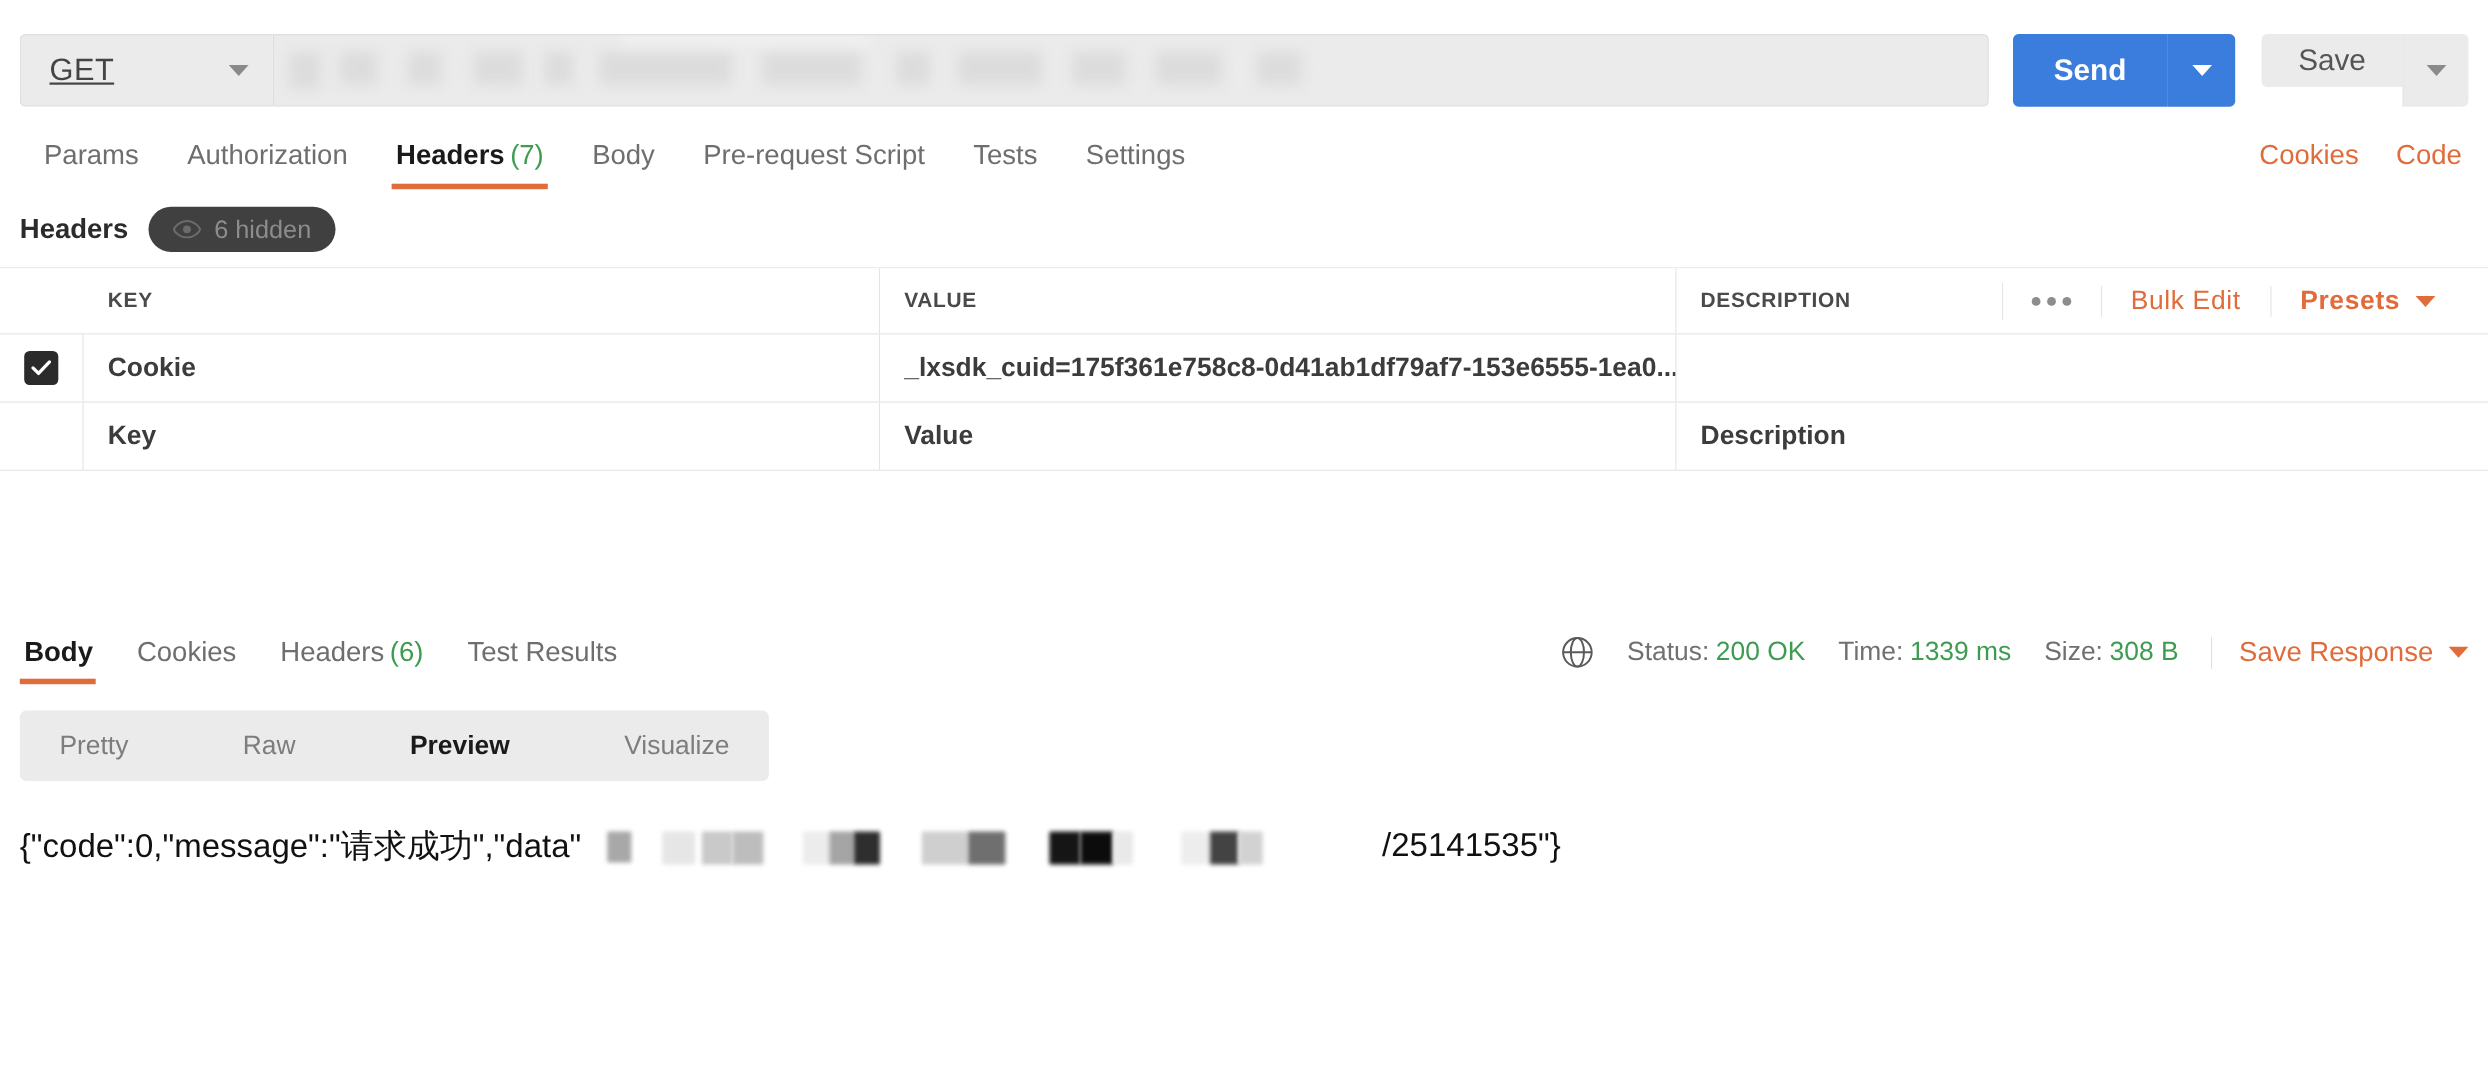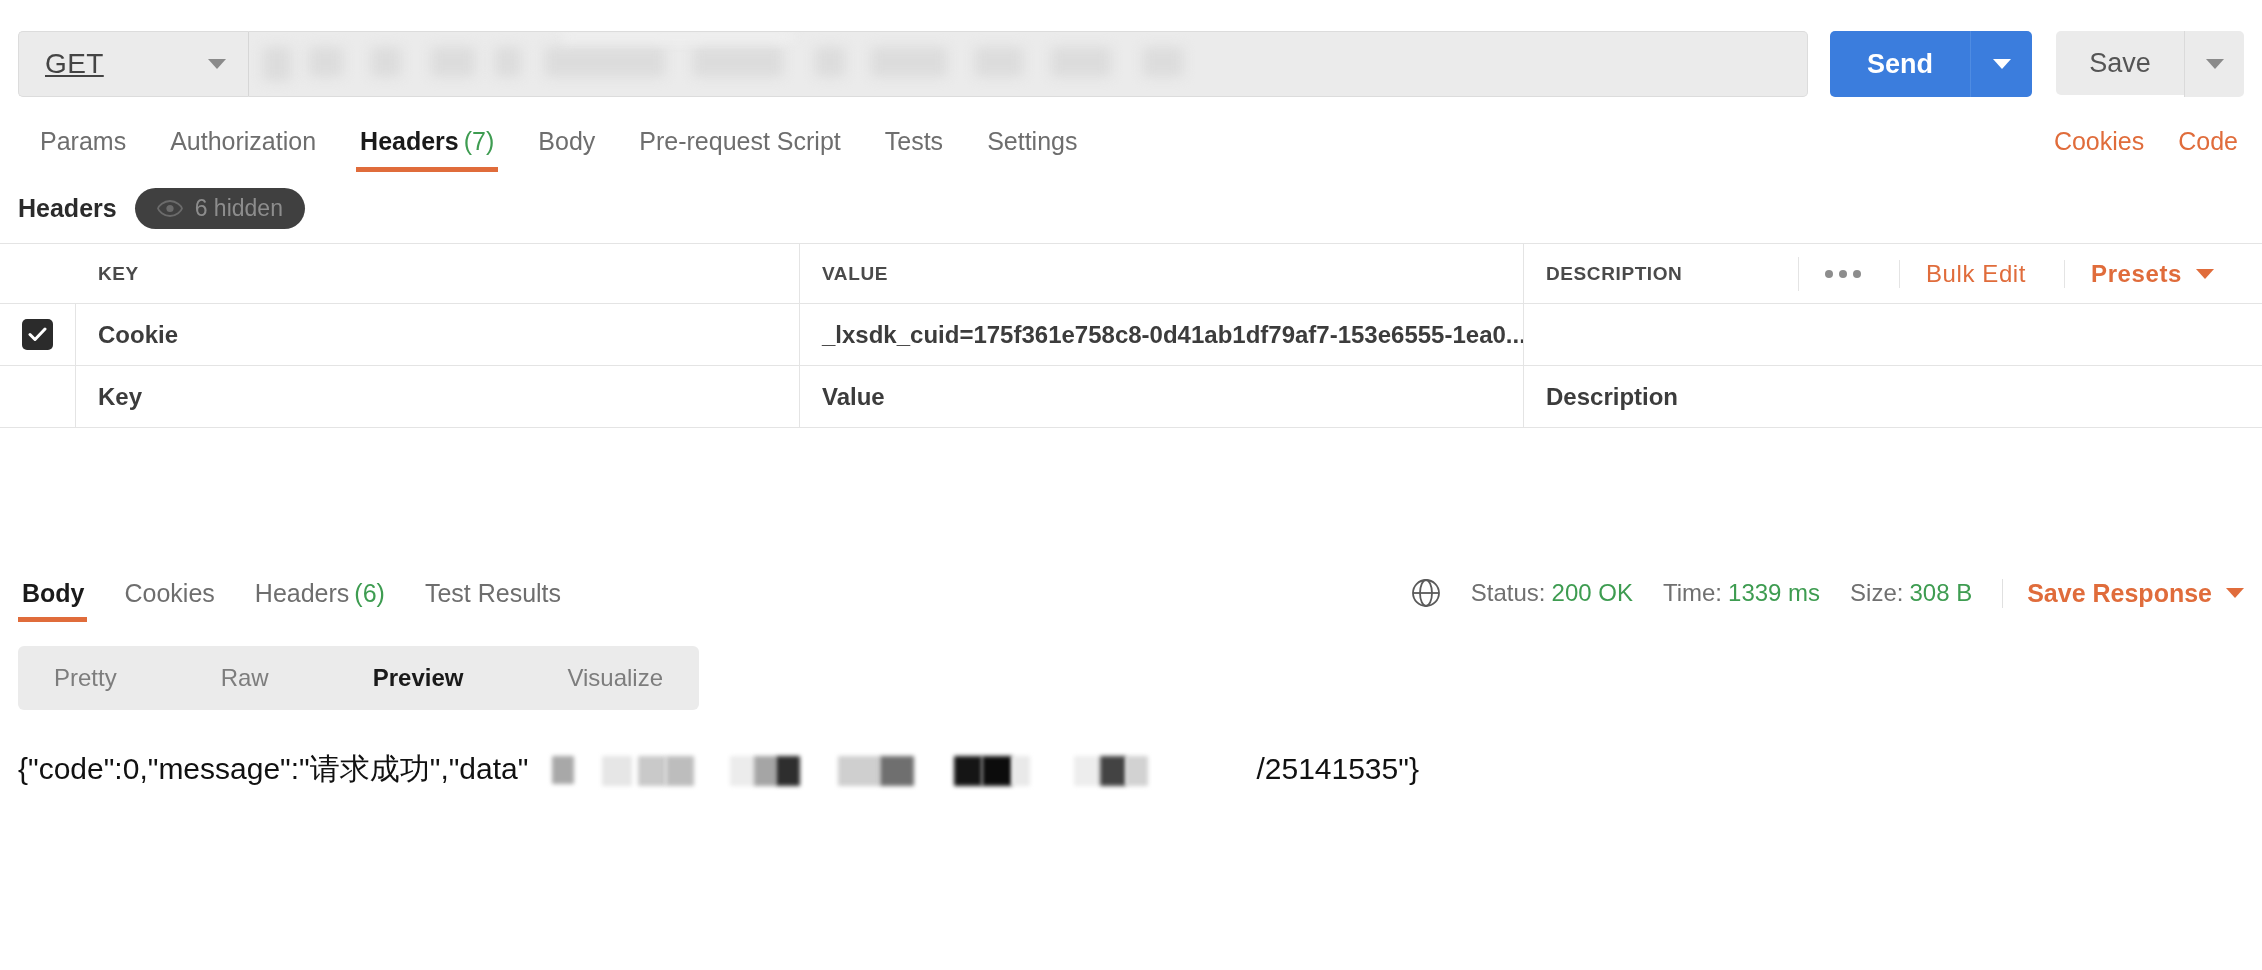--- a/index.html
+++ b/index.html
@@ -69,21 +69,21 @@
   .send-caret {
     width: 62px; height: 66px;
     background: #3b7ddd;
     border-radius: 0 5px 5px 0;
     border-left: 1px solid #4f8ce2;
     display: flex; align-items: center; justify-content: center;
     cursor: pointer;
   }
   .save-group { display: flex; margin-left: 24px; }
   .save-btn {
-    height: 64px; min-width: 128px;
+    height: 48px; min-width: 128px;
     background: #ebebeb;
     border: none;
     border-radius: 5px 0 0 5px;
     color: #555;
     font-size: 27px;
     cursor: pointer;
     font-family: inherit;
   }
   .save-caret {
     width: 60px; height: 66px;
@@ -141,21 +141,21 @@
     width: 76px; min-width: 76px;
     display: flex; align-items: center; justify-content: center;
     border-right: 1px solid #e4e4e4;
   }
   .c-key   { width: 724px; min-width: 724px; border-right: 1px solid #e4e4e4; display: flex; align-items: center; padding: 0 22px; }
   .c-val   { width: 724px; min-width: 724px; border-right: 1px solid #e4e4e4; display: flex; align-items: center; padding: 0 22px; }
   .c-desc  { flex: 1; display: flex; align-items: center; padding: 0 22px; }
   .hdr-row { height: 60px; background: #fff; }
   .hdr-row .c-key, .hdr-row .c-val, .hdr-row .c-desc { font-size: 19px; font-weight: bold; color: #4a4a4a; letter-spacing: .6px; }
   .hdr-row .c-check { border-right: none; }
-  .hdr-actions { display: flex; align-items: center; gap: 12px; margin-left: auto; }
+  .hdr-actions { display: flex; align-items: center; gap: 1px; margin-left: auto; }
   .dots { display: flex; gap: 6px; padding: 0 26px; border-left: 1px solid #e4e4e4; align-items: center; height: 34px; cursor: pointer; }
   .dot { width: 8px; height: 8px; border-radius: 50%; background: #8d8d8d; }
   .bulk { color: #e06c3b; font-size: 24px; font-weight: normal; padding: 0 26px; border-left: 1px solid #e4e4e4; cursor: pointer; white-space: nowrap; }
   .presets { color: #e06c3b; font-size: 24px; display: flex; align-items: center; gap: 14px; padding: 0 26px 0 26px; border-left: 1px solid #e4e4e4; cursor: pointer; white-space: nowrap; }
   .presets .caret { border-top-color: #e06c3b; }
 
   .data-row { height: 62px; font-weight: bold; }
   .data-row .c-key, .data-row .c-val, .data-row .c-desc { font-size: 24px; color: #3c3c3c; }
   .data-row .c-val { overflow: hidden; white-space: nowrap; }
   .ph { color: #b0b0b0; }
@@ -178,21 +178,21 @@
   }
   .resp-tabs .tab { padding: 0 20px 14px 20px; }
   .resp-tabs .tab:first-child { padding-left: 4px; }
   .resp-tabs .tab.active::after { left: 0px; right: 18px; }
   .resp-status {
     margin-left: auto; display: flex; align-items: center; gap: 30px;
     padding-bottom: 14px;
   }
   .stat { font-size: 24px; color: #707070; white-space: nowrap; }
   .stat b { color: #3e9c51; font-weight: normal; margin-left: 6px; }
-  .save-resp { color: #e06c3b; font-size: 25px; font-weight: bold; display: flex; align-items: center; gap: 14px; cursor: pointer; padding-left: 24px; border-left: 1px solid #e0e0e0; white-space: nowrap; }
+  .save-resp { color: #e06c3b; font-size: 25px; font-weight: normal; display: flex; align-items: center; gap: 14px; cursor: pointer; padding-left: 24px; border-left: 1px solid #e0e0e0; white-space: nowrap; }
   .save-resp .caret { border-top-color: #e06c3b; }
 
   .seg-wrap { padding: 24px 18px 0 18px; }
   .seg {
     display: inline-flex; align-items: center;
     background: #ebebeb; border-radius: 6px;
     padding: 8px 8px;
     gap: 48px;
   }
   .seg-item {

